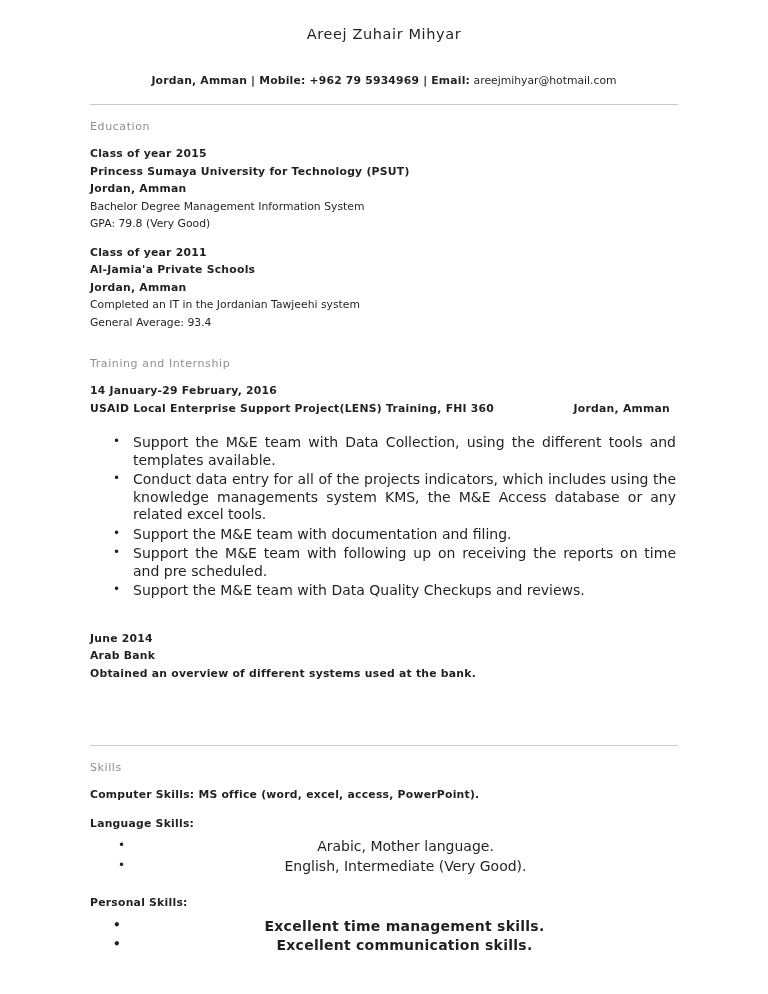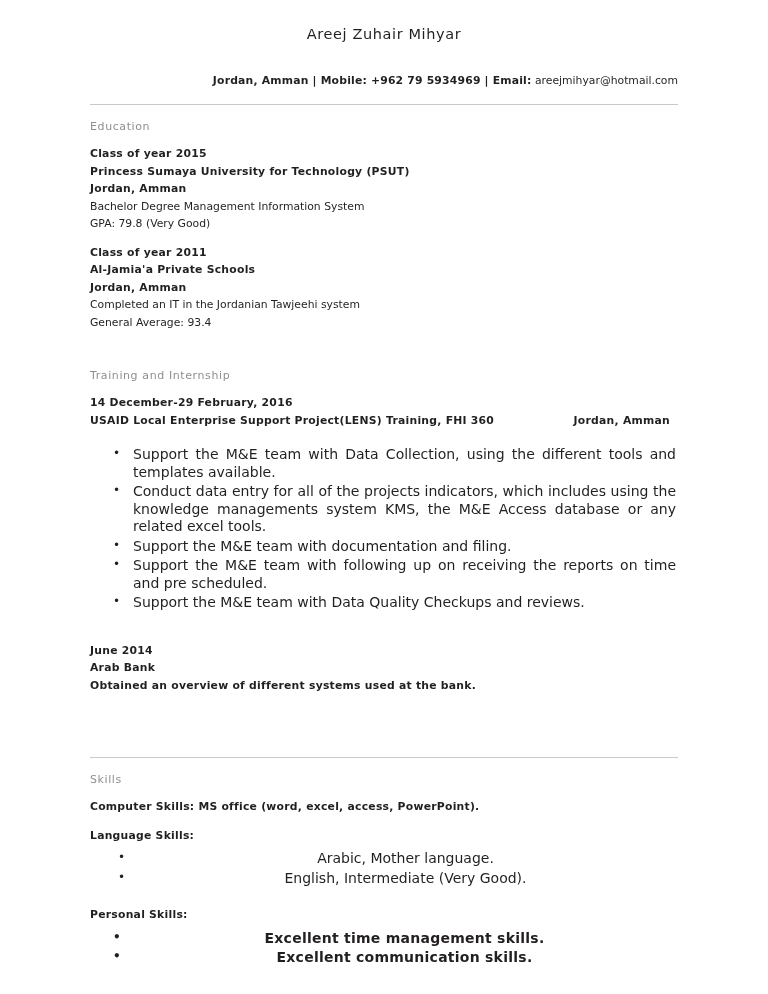--- a/index.html
+++ b/index.html
@@ -25,21 +25,21 @@
   .doc-title {
     text-align: center;
     font-size: 14.5px;
     letter-spacing: 0.6px;
     color: #231f20;
     padding-top: 26px;
     font-weight: normal;
     margin: 0;
   }
   .contact-line {
-    text-align: right;
+    text-align: center;
     font-size: 10.8px;
     margin-top: 32px;
     color: #231f20;
   }
   .contact-line .bold {
     font-weight: bold;
     letter-spacing: 0.2px;
   }
   .contact-line .email {
     font-weight: normal;
@@ -146,23 +146,23 @@
   <div class="line">GPA: 79.8 (Very Good)</div>
 
   <div class="gap-sm"></div>
 
   <div class="line bold">Class of year 2011</div>
   <div class="line bold">Al-Jamia'a Private Schools</div>
   <div class="line bold">Jordan, Amman</div>
   <div class="line">Completed an IT in the Jordanian Tawjeehi system</div>
   <div class="line">General Average: 93.4</div>
 
-  <div class="section-head" style="margin-top:38px;">Training and Internship</div>
-
-  <div class="line bold">14 December-29 February, 2016</div>
+  <div class="section-head" style="margin-top:26px;">Training and Internship</div>
+
+  <div class="line bold">14 January-29 February, 2016</div>
 
   <div class="row-split">
     <span>USAID Local Enterprise Support Project(LENS) Training, FHI 360</span>
     <span class="right">Jordan, Amman</span>
   </div>
 
   <div class="gap-sm"></div>
 
 
   <ul class="bullets">

